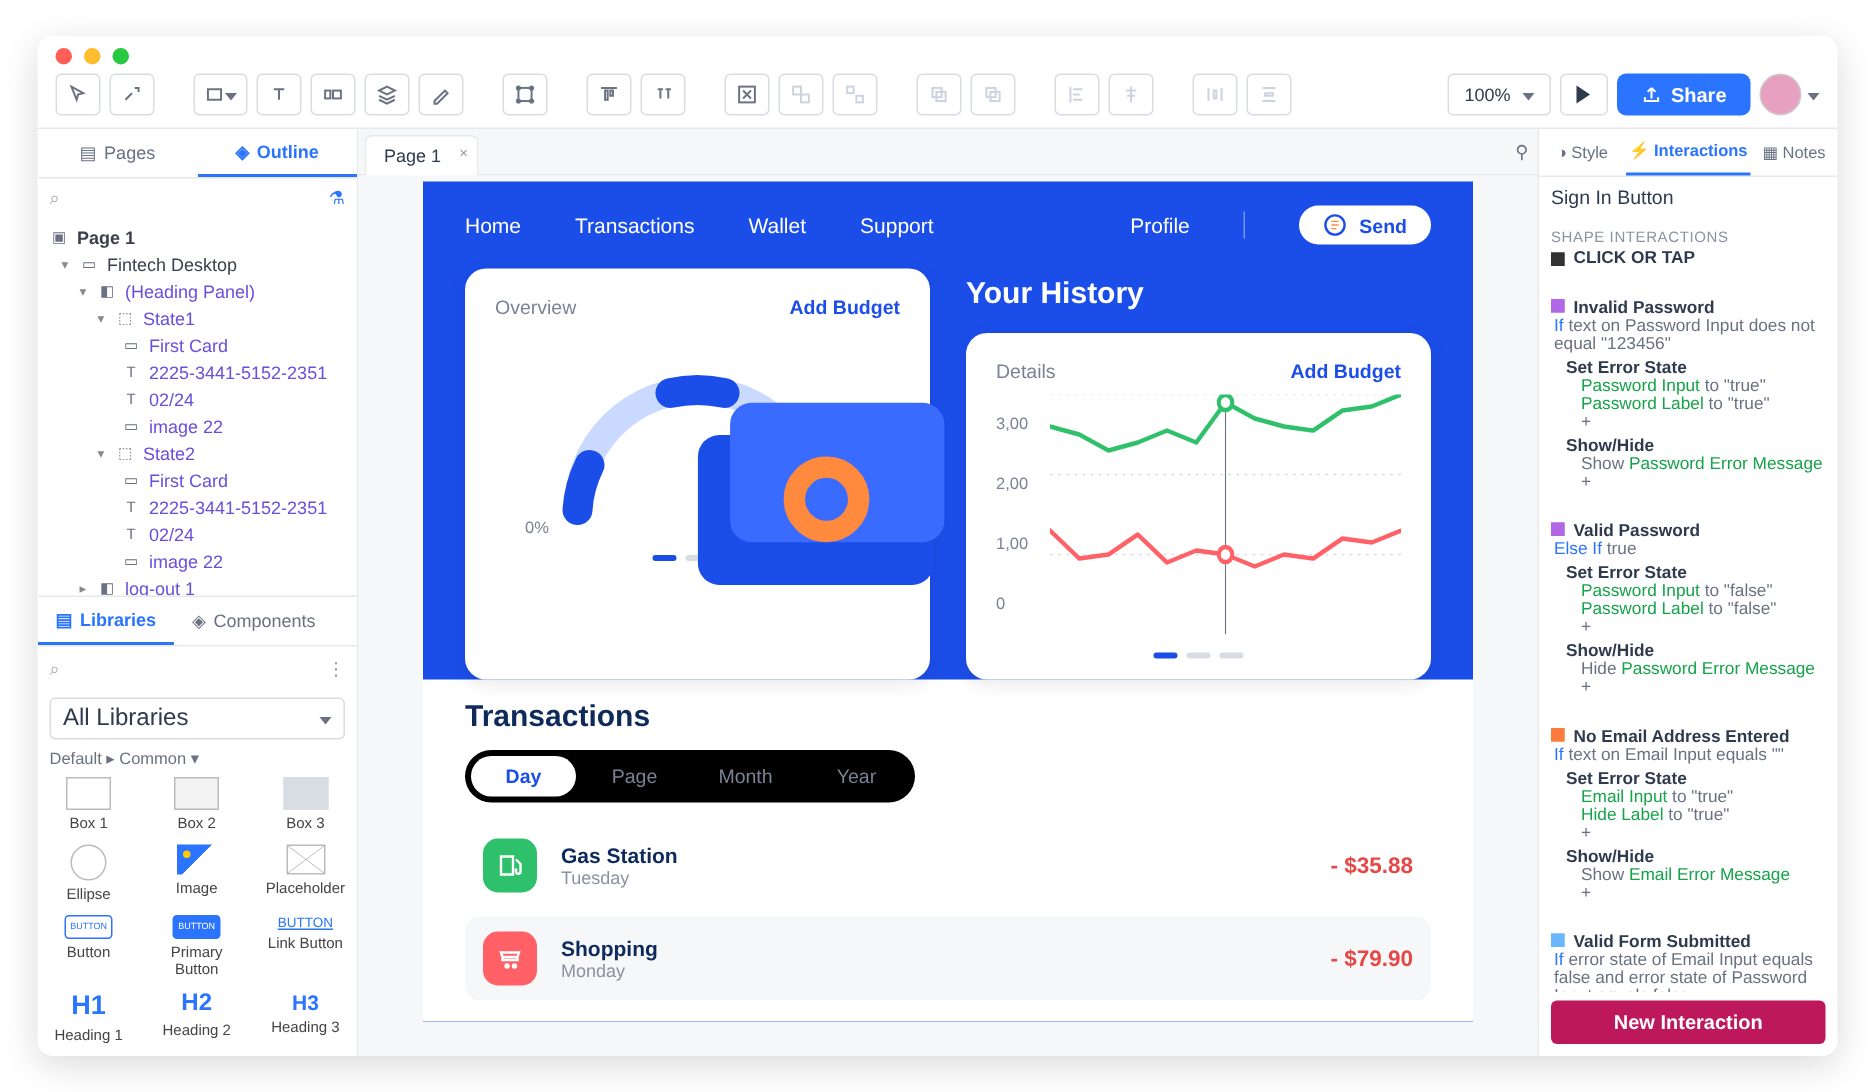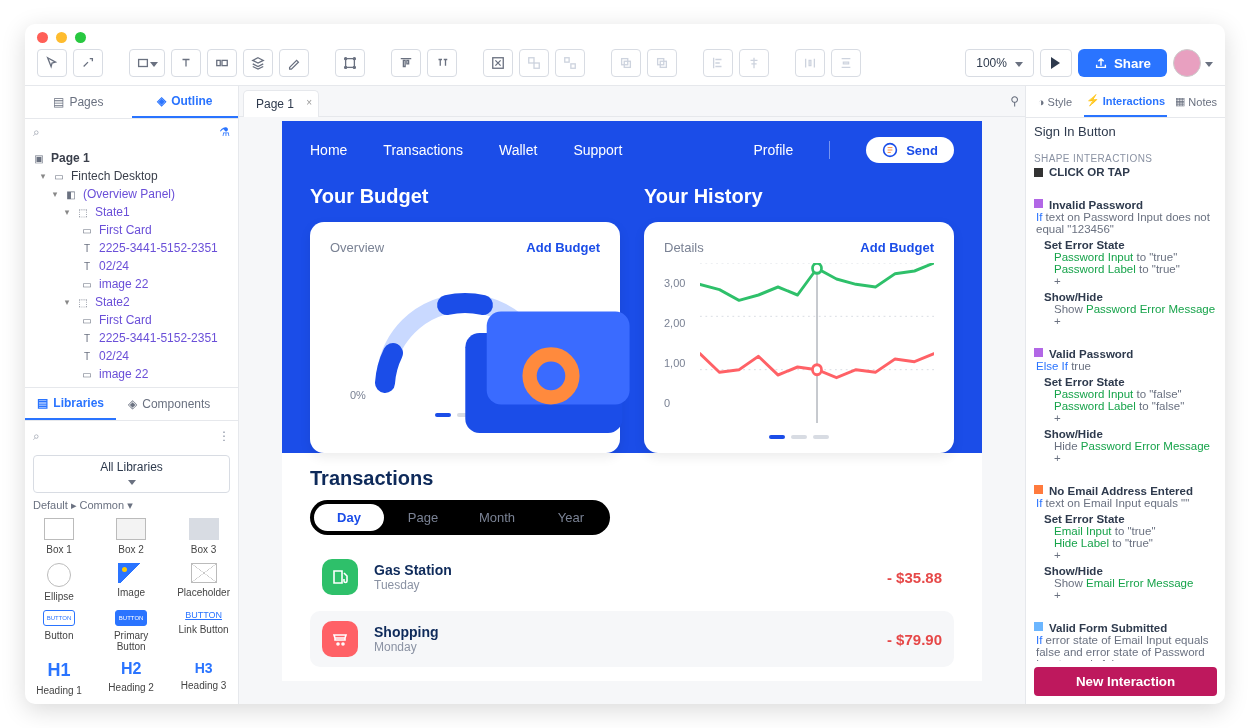--- a/index.html
+++ b/index.html
@@ -59,21 +59,21 @@
   .lp-search { padding:6px 8px; display:flex; align-items:center; gap:6px; color:#a0a6b2;}
   .lp-search .filter-icon{margin-left:auto; color:#2a74ff;}
   .outline-tree { padding:4px 0 6px; font-size:12px; overflow:auto; }
   .tree-item { display:flex; align-items:center; gap:6px; padding:2px 8px 2px; color:#3a3f4b; cursor:pointer;}
   .tree-item .arrow{width:8px;text-align:center;color:#888;font-size:9px;}
   .tree-item .icon-box{width:12px;height:12px;display:flex;align-items:center;justify-content:center;color:#6a7180;font-size:10px;}
   .tree-item.purple{color:#6a4fd8;}
   .lib-tabs{display:flex;border-top:1px solid #e6e8ec;border-bottom:1px solid #e6e8ec;font-size:12px;}
   .lib-tabs .lp-tab{flex:none;padding:8px 12px;}
   .lib-body{padding:8px;}
-  .lib-select{border:1px solid #d8dce3;border-radius:4px;padding:4px 8px;display:flex;justify-content:space-between;align-items:center;font-size:12px;margin:6px 0;flex-direction:column;}
+  .lib-select{border:1px solid #d8dce3;border-radius:4px;padding:4px 8px;display:flex;justify-content:space-between;align-items:center;font-size:16px;margin:6px 0;}
   .lib-cat{font-size:11px;color:#6a7180;margin:6px 0;}
   .shape-grid{display:grid;grid-template-columns:repeat(3,1fr);gap:8px 20px;font-size:10px;text-align:center;color:#444;}
   .shape-cell{display:flex;flex-direction:column;align-items:center;gap:4px;cursor:pointer;}
   .shape-box{width:30px;height:22px;border:1px solid #bbb;background:#fff;}
   .shape-box.gray{background:#d8dce3;border-color:#d8dce3;}
   .shape-round{width:24px;height:24px;border:1px solid #bbb;border-radius:50%;}
   .shape-img{width:26px;height:20px;background:linear-gradient(135deg,#2a74ff 50%,#fff 50%);position:relative;}
   .shape-img::after{content:"";position:absolute;top:4px;left:4px;width:5px;height:5px;background:#ffcc00;border-radius:50%;}
   .shape-ph{width:26px;height:20px;border:1px solid #bbb;background:linear-gradient(to bottom right, transparent calc(50% - .5px),#bbb,transparent calc(50% + .5px)), linear-gradient(to top right, transparent calc(50% - .5px),#bbb,transparent calc(50% + .5px));}
   .shape-btn{width:32px;height:16px;border:1px solid #2a74ff;border-radius:3px;color:#2a74ff;font-size:6px;display:flex;align-items:center;justify-content:center;}
@@ -311,21 +311,21 @@
             <span style="font-weight:600;">Page 1</span>
           </div>
         <div class="tree-item" style="padding-left:14px">
             <span class="arrow">▾</span>
             <span class="icon-box">▭</span>
             <span>Fintech Desktop</span>
           </div>
         <div class="tree-item purple" style="padding-left:26px">
             <span class="arrow">▾</span>
             <span class="icon-box">◧</span>
-            <span>(Overview Panel)</span>
+            <span>(Heading Panel)</span>
           </div>
 
         <div class="tree-item purple" style="padding-left:38px">
             <span class="arrow">▾</span>
             <span class="icon-box">⬚</span>
             <span>State1</span>
           </div>
         <div class="tree-item purple" style="padding-left:56px">
             <span class="icon-box">▭</span>
             <span>First Card</span>
@@ -458,21 +458,20 @@
               <svg viewBox="0 0 20 20">
                   <circle cx="10" cy="10" r="8" fill="none" stroke="#1b4de8" stroke-width="2"></circle>
                   <path d="M7 7h6M7 10h6M7 13h4" stroke="#ff8a3d" stroke-width="1.2"></path>
                 </svg>
               <span>Send</span>
             </div>
           </div>
 
           <div class="content">
             <div class="col">
-              <h2>Your Budget</h2>
               <div class="card">
                 <div class="card-head">
                   <span>Overview</span>
                   <span class="add">Add Budget</span>
                 </div>
                 <div class="gauge-wrap">
                   <div class="gauge">
                     <svg viewBox="0 0 200 200">
                       <path d="M20 120 A80 80 0 0 1 180 120" stroke="#c9d9ff" stroke-width="18" fill="none" stroke-linecap="round"></path>
                       <path d="M20 120 A80 80 0 0 1 28 90" stroke="#1b4de8" stroke-width="20" fill="none" stroke-linecap="round"></path>

